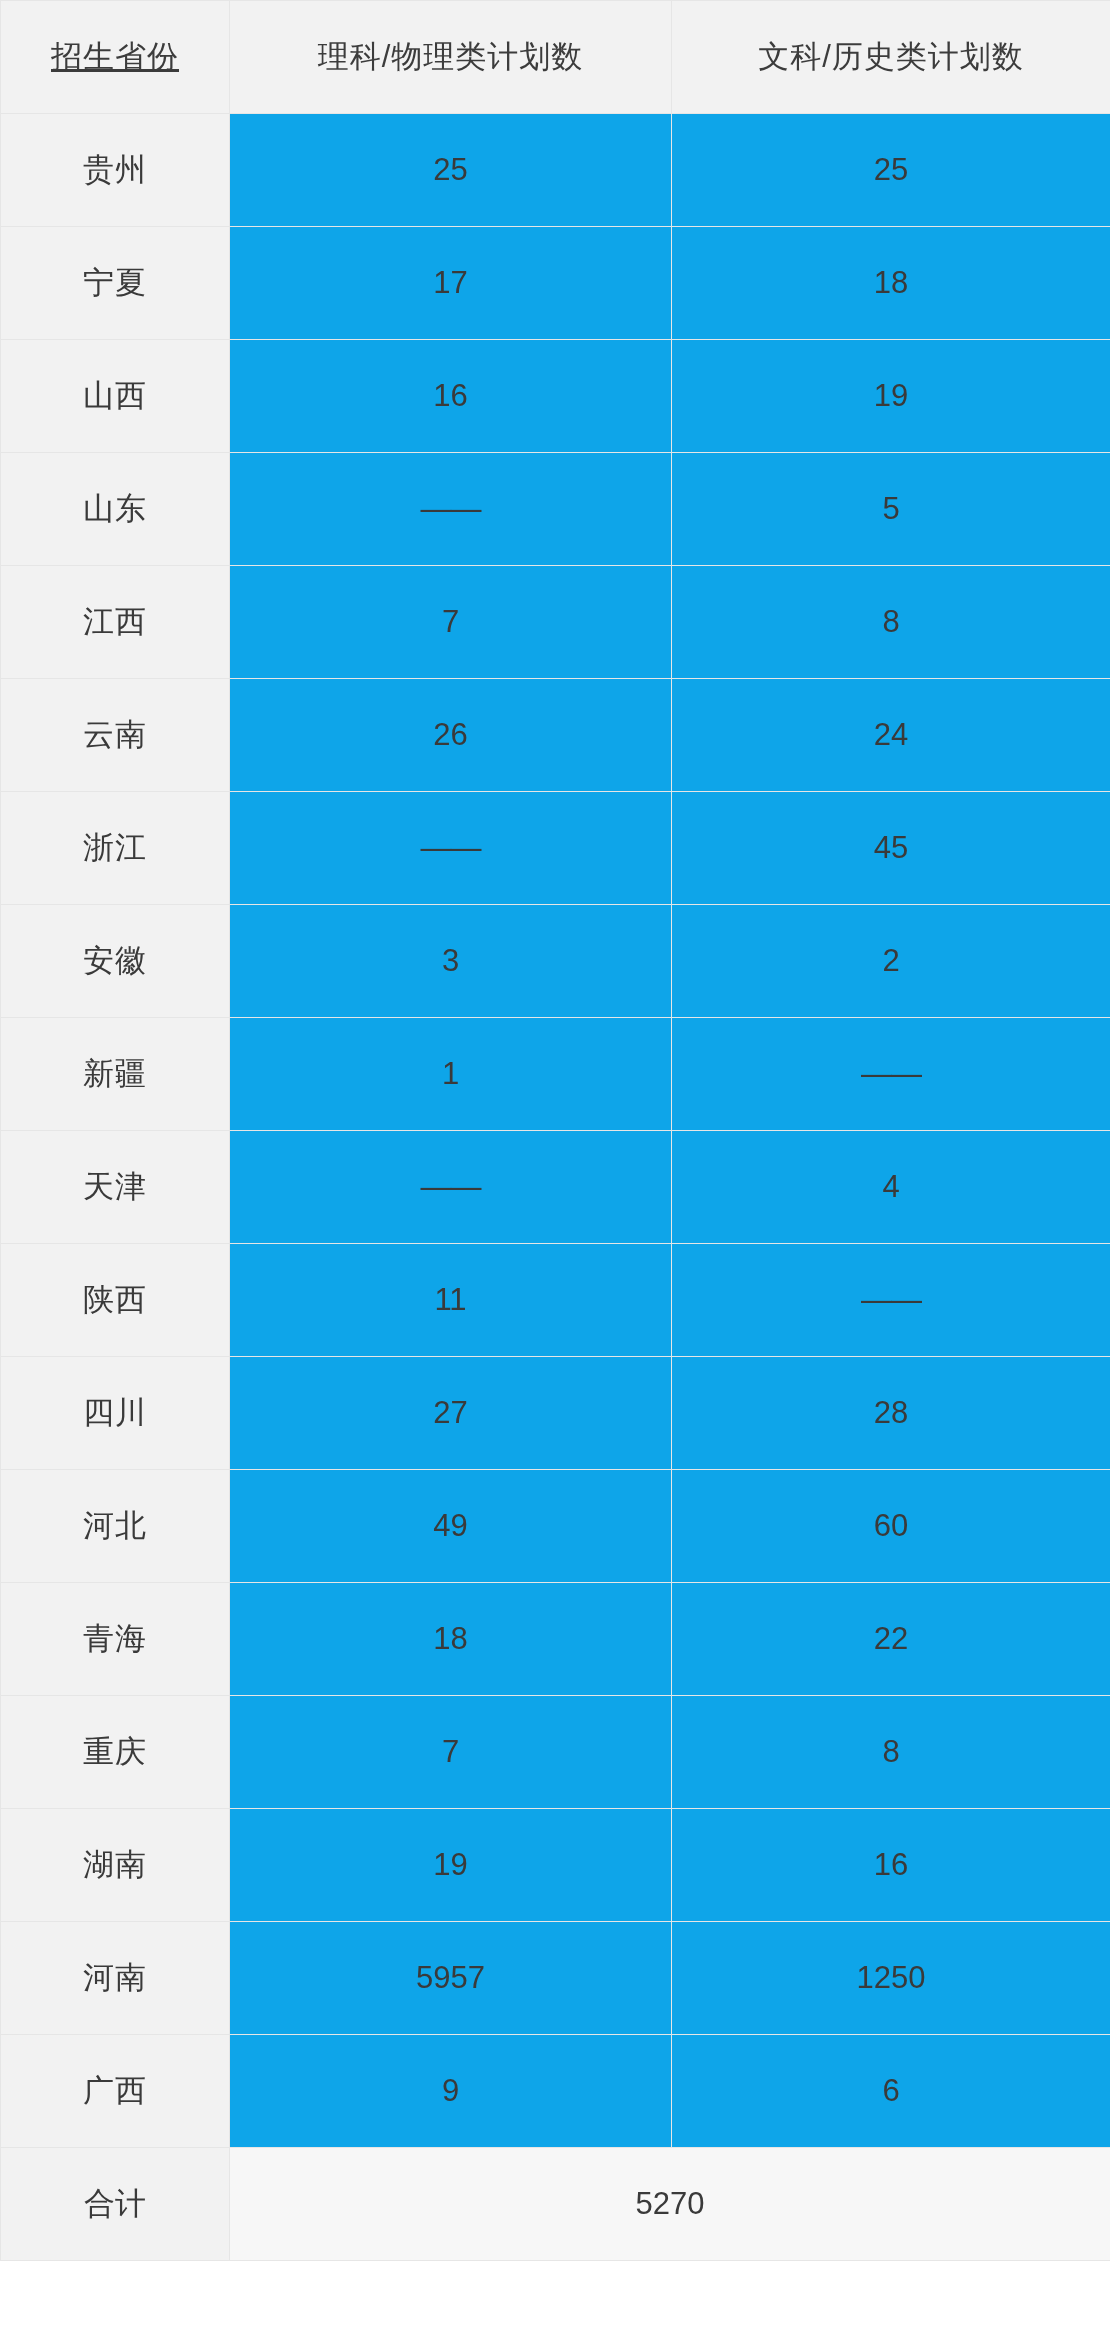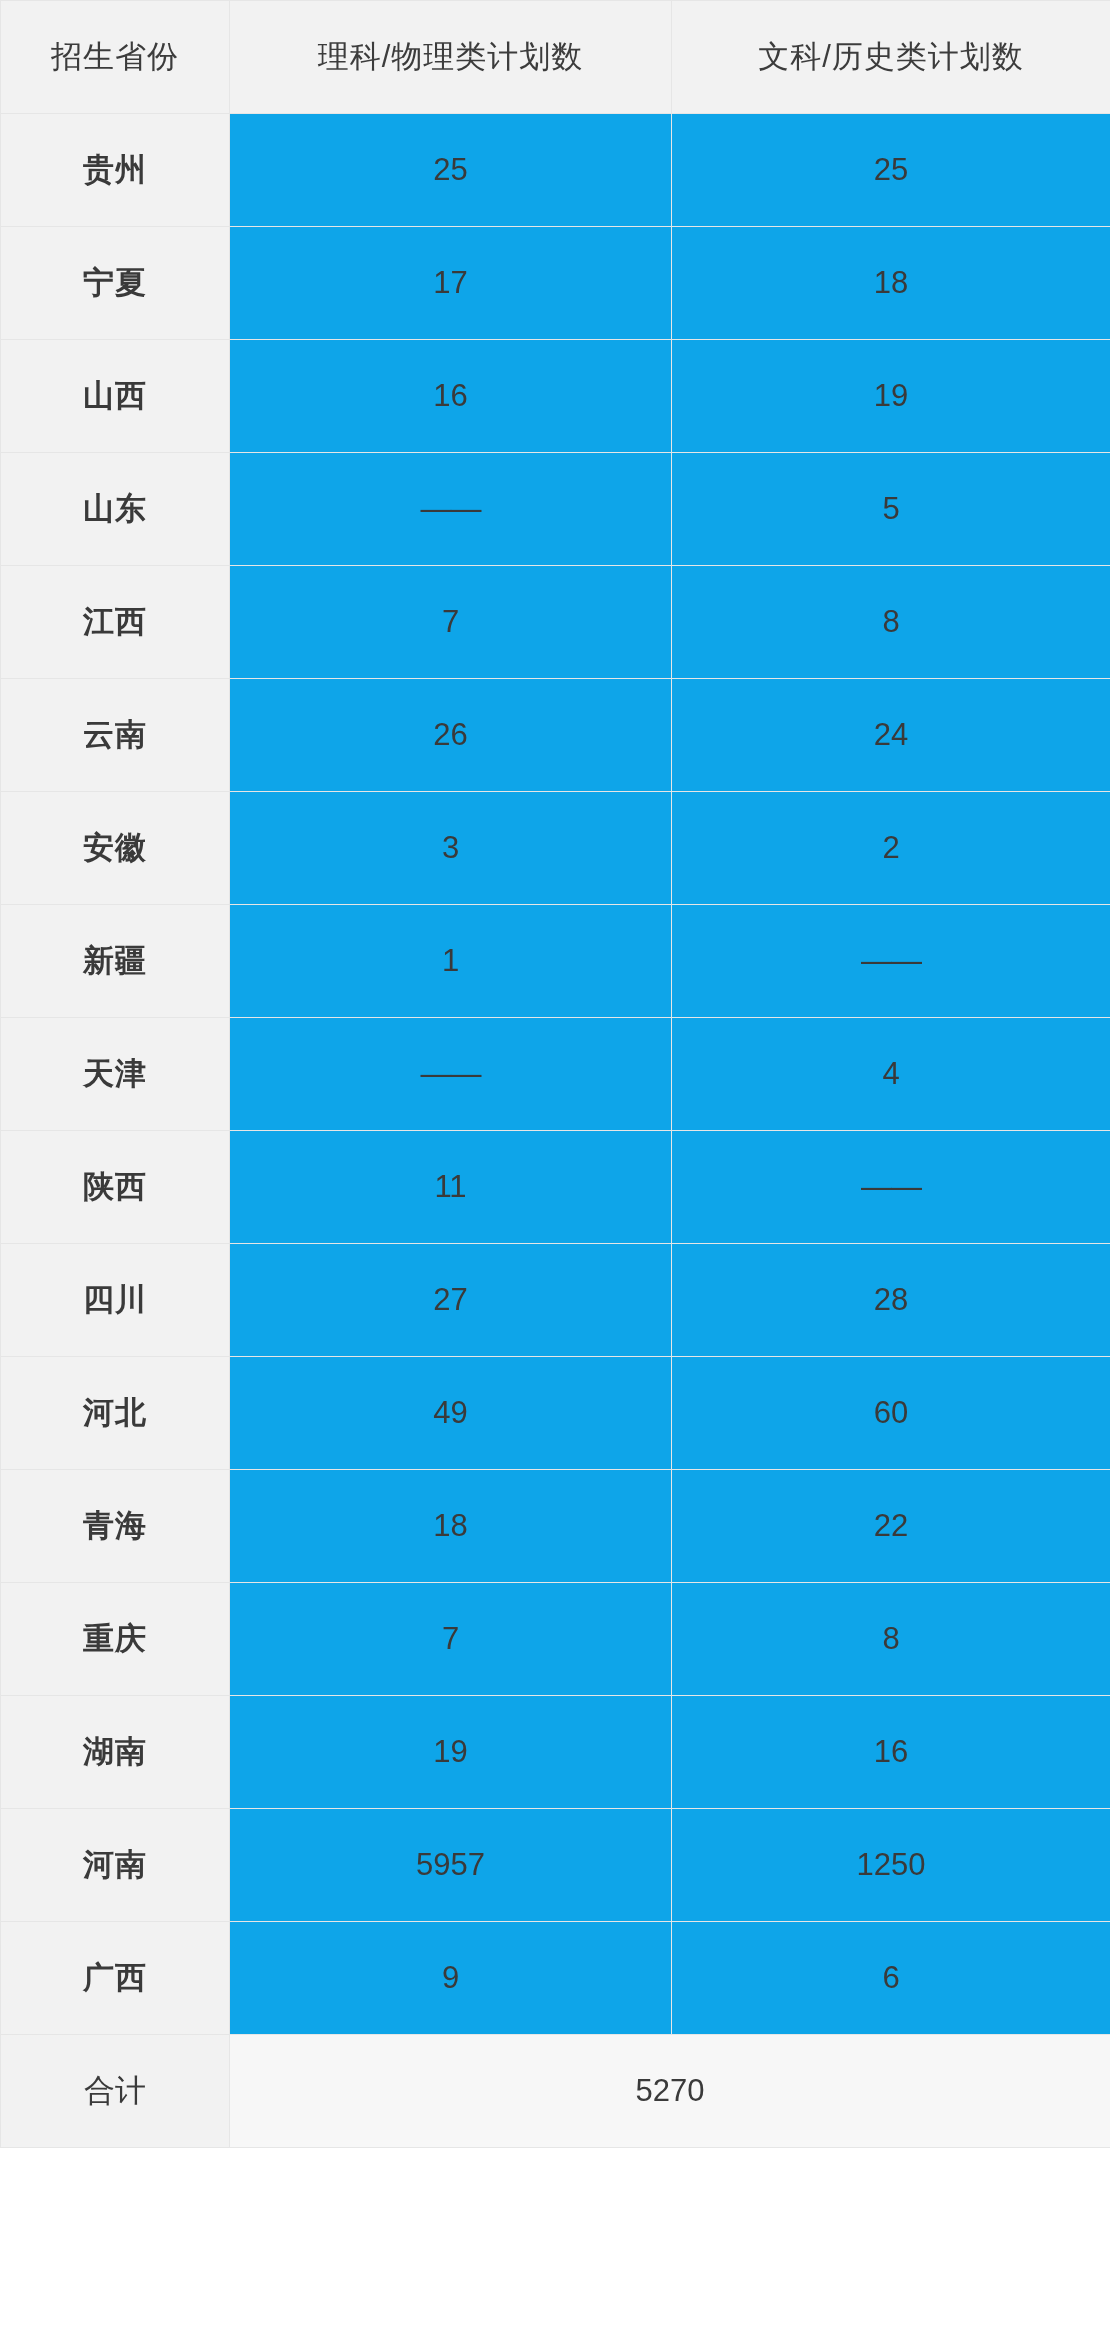--- a/index.html
+++ b/index.html
@@ -34,31 +34,31 @@
   }
   table.plan-table thead th {
     height: 110px;
     background: #f2f2f2;
     font-size: 31px;
     color: #3c3c3c;
     letter-spacing: 1px;
   }
   table.plan-table thead th.province-head {
     font-size: 31px;
+    text-decoration: underline;
   }
   table.plan-table tbody td {
     height: 110px;
     font-size: 31px;
     background: #0ea5e9;
   }
   table.plan-table tbody td.province-cell {
     background: #f2f2f2;
     font-size: 31px;
     letter-spacing: 1px;
-    font-weight: bold;
   }
   table.plan-table tbody tr.total-row td {
     background: #f2f2f2;
     font-size: 31px;
   }
   table.plan-table tbody tr.total-row td.total-value {
     background: #f7f7f7;
   }
   .dash {
     letter-spacing: -1px;
@@ -104,20 +104,25 @@
       </tr>
       <tr>
         <td class="province-cell">江西</td>
         <td>7</td>
         <td>8</td>
       </tr>
       <tr>
         <td class="province-cell">云南</td>
         <td>26</td>
         <td>24</td>
+      </tr>
+      <tr>
+        <td class="province-cell">浙江</td>
+        <td class="dash">——</td>
+        <td>45</td>
       </tr>
       <tr>
         <td class="province-cell">安徽</td>
         <td>3</td>
         <td>2</td>
       </tr>
       <tr>
         <td class="province-cell">新疆</td>
         <td>1</td>
         <td class="dash">——</td>

